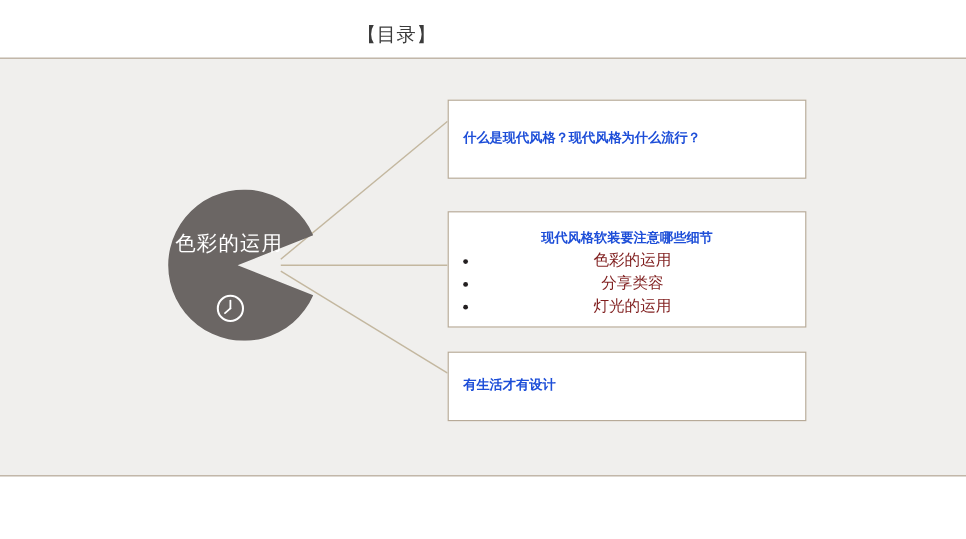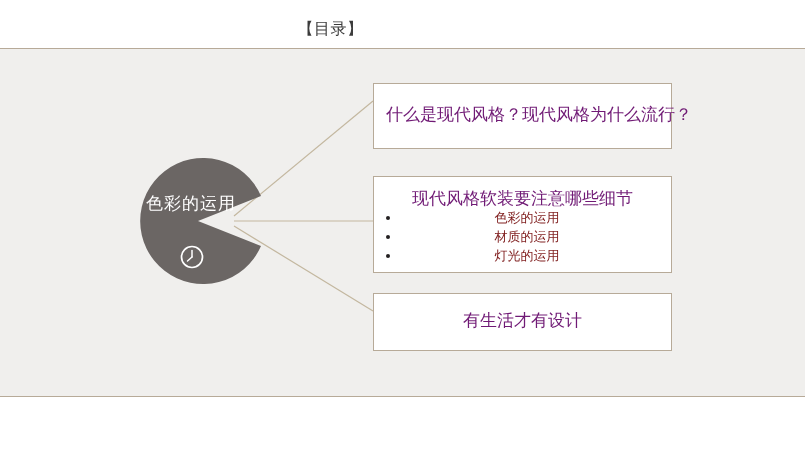--- a/index.html
+++ b/index.html
@@ -101,27 +101,27 @@
   #card-1 { top: 127px; width: 299px; height: 97px; text-align: center; }
   #card-2 { top: 244px; width: 299px; height: 58px; }
 
   .card-inner {
     position: absolute;
     left: 12px;
     right: 12px;
   }
   #card-0 .card-inner { top: 21px; }
   #card-1 .card-inner { top: 12px; }
-  #card-2 .card-inner { top: 17px; text-align: center; }
+  #card-2 .card-inner { top: 17px; }
 
   .card-heading {
-    font-size: 17px;
+    font-size: 11px;
     line-height: 19px;
-    font-weight: normal;
-    color: #701a75;
+    font-weight: bold;
+    color: #1d4ed8;
     white-space: nowrap;
   }
   .bullet-list {
     margin: 0;
     padding: 0;
     list-style: none;
   }
   .bullet-item {
     font-size: 13px;
     line-height: 19px;
@@ -173,21 +173,21 @@
       <div class="card-heading">什么是现代风格？现代风格为什么流行？</div>
       <ul class="bullet-list"></ul>
     </div>
   </div>
 
   <div class="card" id="card-1">
     <div class="card-inner">
       <div class="card-heading">现代风格软装要注意哪些细节</div>
       <ul class="bullet-list">
         <li class="bullet-item">色彩的运用</li>
-        <li class="bullet-item">材质的运用</li>
+        <li class="bullet-item">分享类容</li>
         <li class="bullet-item">灯光的运用</li>
       </ul>
     </div>
   </div>
 
   <div class="card" id="card-2">
     <div class="card-inner">
       <div class="card-heading">有生活才有设计</div>
       <ul class="bullet-list"></ul>
     </div>

